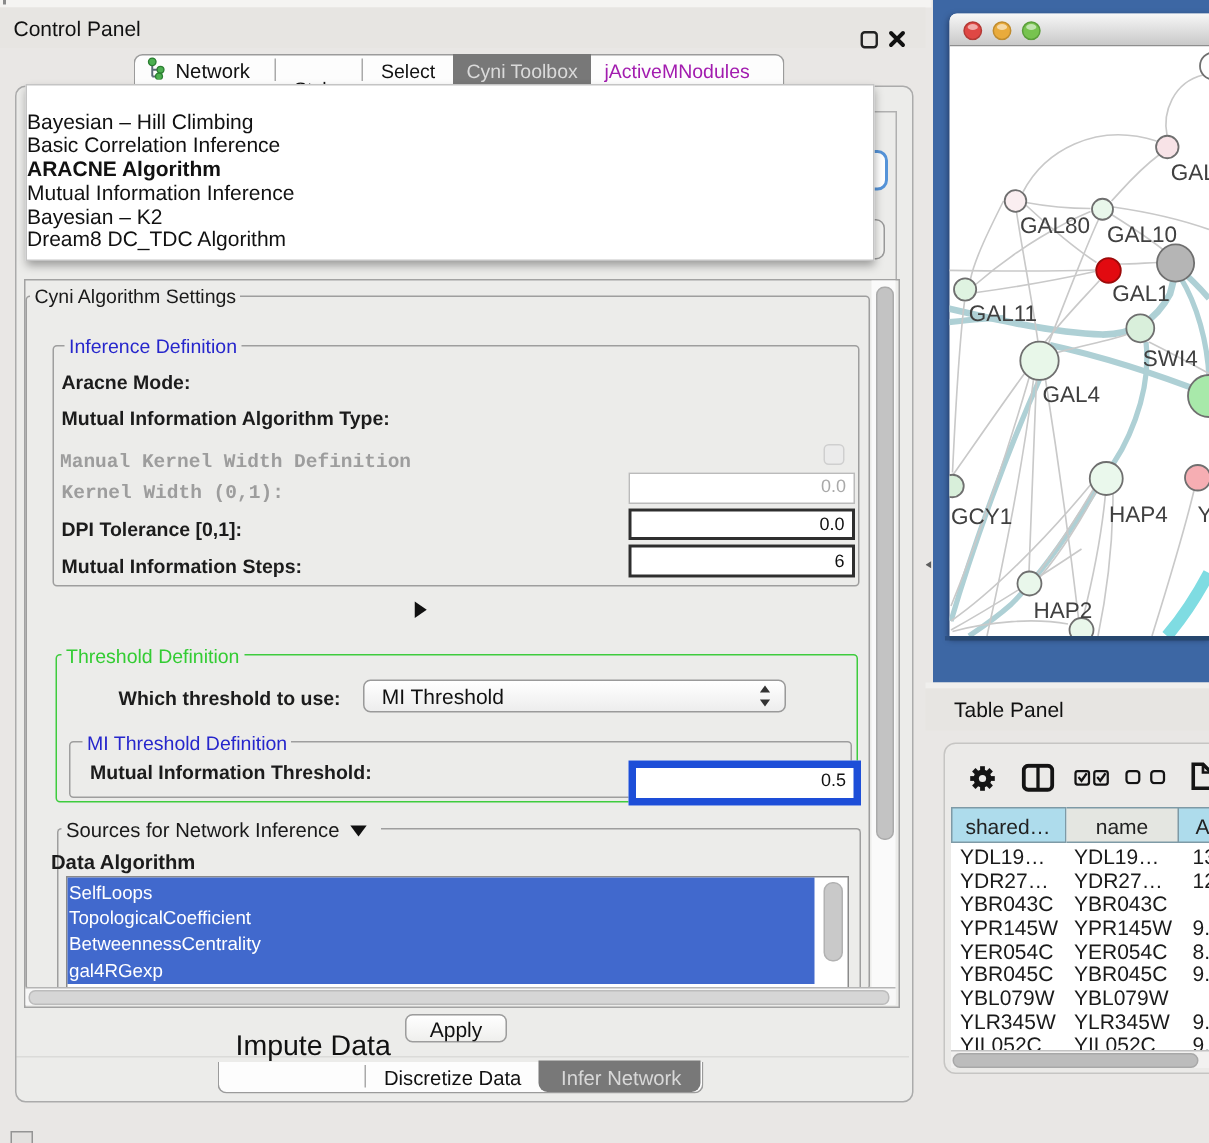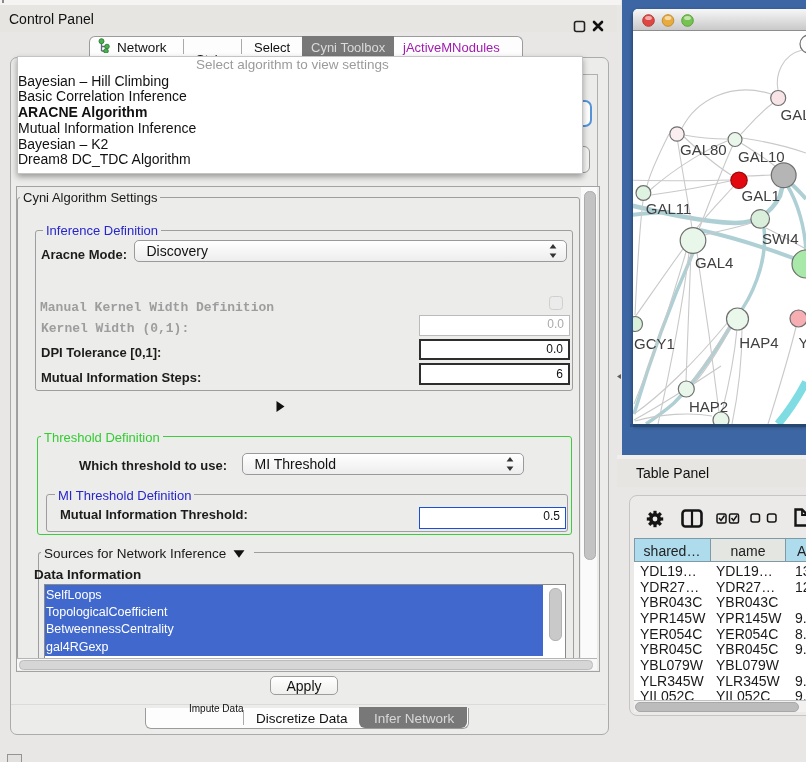--- a/index.html
+++ b/index.html
@@ -64,27 +64,22 @@
 
   <div class="abs" style="left:16px;top:186px;width:582px;height:484px;border:1px solid #a2a2a2;background:#ececea;"></div>
 
   <div class="abs" style="left:17px;top:197px;width:561px;height:461px;border:1px solid #9e9e9e;border-radius:3px;"></div>
   <div class="gtitle" style="left:20px;top:190px;color:#1a1a1a;">Cyni Algorithm Settings</div>
 
   <div class="abs" style="left:35px;top:230px;width:536px;height:159px;border:1px solid #9e9e9e;border-radius:3px;"></div>
   <div class="gtitle" style="left:43px;top:223px;color:#2626cc;">Inference Definition</div>
 
   <div class="lbl abs" style="left:41px;top:246.5px;">Aracne Mode:</div>
-  <div class="combo" style="left:133.5px;top:239.5px;width:431px;height:20px;">
-    <span class="ct">Discovery</span>
-    <svg class="arr" viewBox="0 0 10 16">
-        <path d="M5 1 L8.4 5.6 H1.6 Z M5 15 L1.6 10.4 H8.4 Z" fill="#333"></path>
-      </svg>
-  </div>
-
+
+  <div class="lbl abs" style="left:41px;top:270.5px;">Mutual Information Algorithm Type:</div>
 
   <div class="glbl abs" style="left:40px;top:299.5px;">Manual Kernel Width Definition</div>
   <div class="abs" style="left:549px;top:295.5px;width:12px;height:12px;background:#ebebeb;
        border:1px solid #cfcfcf;border-radius:3.5px;"></div>
 
   <div class="glbl abs" style="left:41px;top:321px;">Kernel Width (0,1):</div>
   <div class="tfield" style="left:419px;top:314.5px;width:144px;height:18px;border:1px solid #bbbbbb;
        color:#a9a9a9;padding:1.5px 5px 0 0;">0.0</div>
 
   <div class="lbl abs" style="left:41px;top:345px;">DPI Tolerance [0,1]:</div>
@@ -106,31 +101,31 @@
   <div class="combo" style="left:241.5px;top:452.5px;width:280px;height:20px;">
     <span class="ct">MI Threshold</span>
     <svg class="arr" viewBox="0 0 10 16">
         <path d="M5 1 L8.4 5.6 H1.6 Z M5 15 L1.6 10.4 H8.4 Z" fill="#333"></path>
       </svg>
   </div>
 
   <div class="abs" style="left:46px;top:494px;width:520px;height:36px;border:1px solid #9e9e9e;border-radius:3px;"></div>
   <div class="gtitle" style="left:55px;top:487.5px;color:#2626cc;">MI Threshold Definition</div>
   <div class="lbl abs" style="left:60px;top:507px;">Mutual Information Threshold:</div>
-  <div class="tfield" style="left:419px;top:506.5px;width:140px;height:19px;border:1px solid #1d4ed8;
+  <div class="tfield" style="left:419px;top:506.5px;width:140px;height:19px;border:5px solid #1d4ed8;
        padding:1.5px 5px 0 0;">0.5</div>
 
   <div class="abs" style="left:38px;top:552px;width:534px;height:106px;border:1px solid #9e9e9e;
        border-bottom:none;border-radius:3px 3px 0 0;"></div>
   <div class="gtitle" style="left:41px;top:545.5px;color:#1a1a1a;font-size:13.5px;">Sources for Network Inference</div>
   <div class="abs" style="left:226px;top:545px;width:28px;height:15px;background:#ececea;"></div>
   <svg class="abs" style="left:230px;top:548.5px;" width="18" height="10" viewBox="0 0 14 11">
     <path d="M1 1.5 L13 1.5 L7 9.5 Z" fill="#111"></path>
     </svg>
-  <div class="lbl abs" style="left:34px;top:566.5px;font-size:13.5px;">Data Information</div>
+  <div class="lbl abs" style="left:34px;top:566.5px;font-size:13.5px;">Data Algorithm</div>
 
   <div class="abs" style="left:44px;top:584px;width:520px;height:73px;background:#fff;border:1px solid #8a8a8a;"></div>
   <div class="abs" style="left:45px;top:585px;width:498px;height:71px;background:#4169cd;"></div>
   <div class="abs" style="left:46px;top:587px;font-size:12.5px;color:#fff;line-height:17.2px;">
     SelfLoops<br>TopologicalCoefficient<br>BetweennessCentrality<br>gal4RGexp</div>
   <div class="abs" style="left:549px;top:588px;width:11px;height:51px;background:#c9c9c9;
        border:1px solid #b2b2b2;border-radius:6px;"></div>
 
   <div class="abs" style="left:581px;top:187px;width:16px;height:482px;background:#fafafa;"></div>
   <div class="abs" style="left:584px;top:191px;width:10px;height:367px;background:#c3c3c3;
@@ -143,28 +138,27 @@
 
   <div class="abs" style="left:270px;top:676px;width:66px;height:16px;background:linear-gradient(#ffffff,#efefed);
        border:1.5px solid #9d9d9d;border-radius:5px;text-align:center;font-size:14px;color:#111;
        padding-top:1px;">Apply</div>
 
   <div class="abs" style="left:11px;top:704px;width:595px;height:1px;background:rgba(0,0,0,0.07);"></div>
 
   <div class="abs" style="left:145px;top:707.5px;width:322px;height:20px;background:#fdfdfd;
        border:1px solid #9b9b9b;border-top:none;border-radius:0 0 6px 6px;"></div>
   <div class="abs" style="left:359px;top:707px;width:108px;height:21px;background:#787878;border-radius:0 0 6px 6px;"></div>
-  <div class="abs" style="left:157px;top:703px;font-size:10px;color:#111;margin-left:32px;">Impute Data</div>
+  <div class="abs" style="left:157px;top:687px;font-size:19px;color:#111;">Impute Data</div>
   <div class="abs" style="left:243px;top:710px;width:1px;height:15px;background:#aaa;"></div>
   <div class="abs" style="left:256px;top:711px;font-size:13.5px;color:#111;">Discretize Data</div>
   <div class="abs" style="left:374px;top:711px;font-size:13.5px;color:#d8d8d8;">Infer Network</div>
 
   <div class="abs" style="left:16.5px;top:56px;width:564px;height:115.5px;background:#fff;
        border:1px solid #c4c4c4;box-shadow:0 3px 6px rgba(0,0,0,0.35);"></div>
-  <div class="abs" style="left:196px;top:57px;font-size:13.5px;color:#9b9b9b;">Select algorithm to view settings</div>
   <div class="abs" style="left:18px;top:73.5px;font-size:14px;color:#111;line-height:15.8px;">
     Bayesian – Hill Climbing<br>Basic Correlation Inference<br><b>ARACNE Algorithm</b><br>Mutual Information Inference<br>Bayesian – K2<br>Dream8 DC_TDC Algorithm</div>
 
   <div class="abs" style="left:7px;top:754px;width:13px;height:10px;background:#e3e1df;border:1.5px solid #949494;"></div>
 </div>
 
 <div class="abs" style="left:622px;top:0;width:184px;height:455px;background:#3d67a4;"></div>
 
 <div class="abs" style="left:617px;top:374px;width:4px;height:5px;background:#5e5e5e;clip-path:polygon(100% 0,100% 100%,0 50%);"></div>
 

